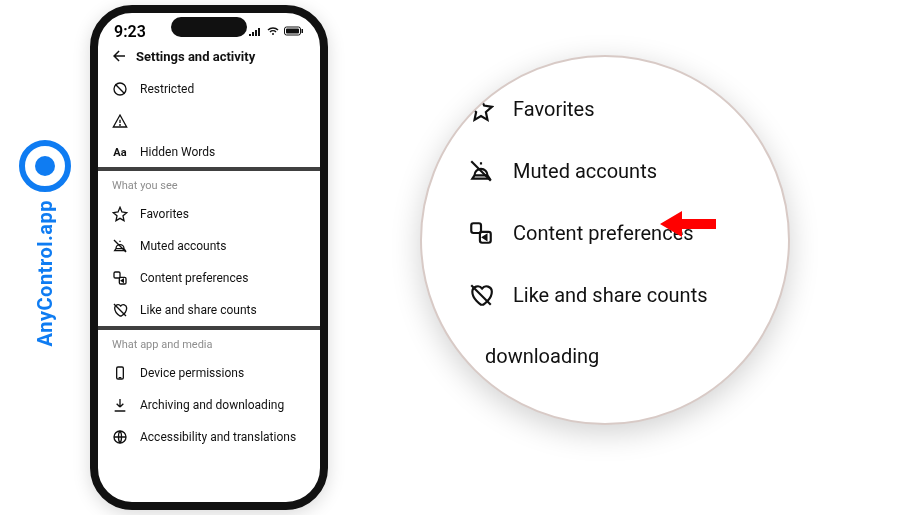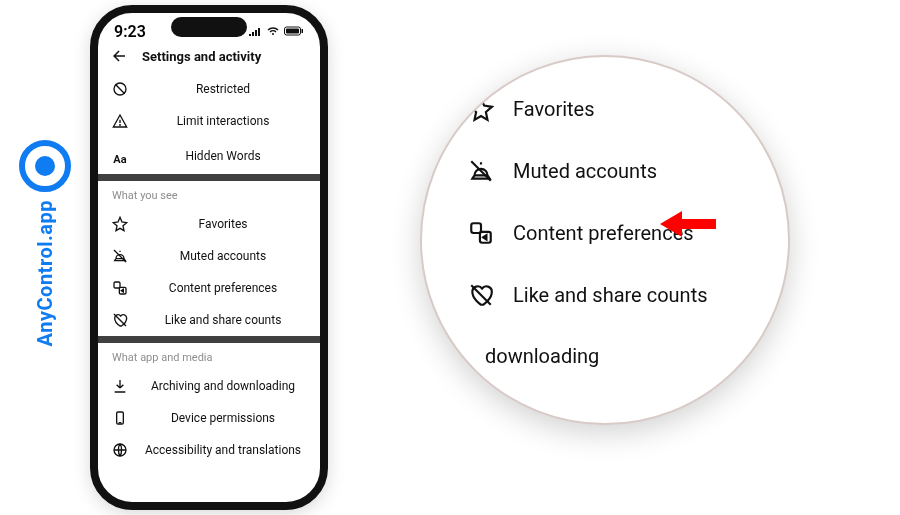--- a/index.html
+++ b/index.html
@@ -79,46 +79,46 @@
     height: 28px;
     font-size: 16px;
     font-weight: 600;
     text-align: center;
   }
   .status-right { display:flex; gap:4px; align-items:center; }
 
   .header {
     display: flex;
     align-items: center;
-    gap: 14px;
+    gap: 8px;
     padding: 6px 12px 8px 12px;
   }
   .header-title { font-size: 13px; font-weight: 700; color:#111; }
 
   .list {
     font-size: 12px;
     color: #111;
   }
   .section-header {
     font-size: 11px;
     color: #8e8e8e;
     padding: 8px 14px 6px 14px;
     border-top: 1px solid #eee;
     background:#fff;
   }
-  .divider-top { border-top: 7px solid #404040; }
+  .divider-top { border-top: 4px solid #404040; }
   .row {
     display: flex;
     align-items: center;
     gap: 12px;
     padding: 8px 14px;
     min-height: 30px;
   }
   .row .icon { width:16px; display:flex; justify-content:center; }
-  .row .label { flex:1;text-align:center; }
+  .row .label { flex:1; }
 
   
   .zoom {
     position: absolute;
     left: 420px;
     top: 55px;
     width: 370px;
     height: 370px;
     border-radius: 50%;
     background: #fff;
@@ -203,25 +203,24 @@
       <span class="label">Restricted</span>
     </div>
     <div class="row">
       <span class="icon">
           <svg width="16" height="16" viewBox="0 0 24 24" fill="none" stroke="#111" stroke-width="2">
             <path d="M12 3l10 18H2z"></path>
             <line x1="12" y1="10" x2="12" y2="15"></line>
             <circle cx="12" cy="18" r="0.5" fill="#111"></circle>
           </svg>
         </span>
-      <span class="label">Limit interactions</span>
-    </div>
-    <div class="row">
-      <span class="icon">
-          <span style="font-size:11px;font-weight:700;color:#111;margin-top:8px;">Aa</span>
+    </div>
+    <div class="row">
+      <span class="icon">
+          <span style="font-size:11px;font-weight:700;color:#111;">Aa</span>
         </span>
       <span class="label">Hidden Words</span>
     </div>
 
     <div class="section-header divider-top">What you see</div>
     <div class="row">
       <span class="icon">
           <svg width="16" height="16" viewBox="0 0 24 24" fill="none" stroke="#111" stroke-width="2">
             <path d="M12 2l2.9 6.9L22 10l-5.5 4.8L18 22l-6-3.5L6 22l1.5-7.2L2 10l7.1-1.1z"></path>
           </svg>
@@ -254,33 +253,33 @@
             <line x1="3" y1="3" x2="21" y2="21"></line>
           </svg>
         </span>
       <span class="label">Like and share counts</span>
     </div>
 
     <div class="section-header divider-top">What app and media</div>
     <div class="row">
       <span class="icon">
           <svg width="16" height="16" viewBox="0 0 24 24" fill="none" stroke="#111" stroke-width="2">
-            <path d="M12 3v12m0 0l-5-5m5 5l5-5M4 21h16"></path>
-          </svg>
-        </span>
-      <span class="label">Archiving and downloading</span>
-    </div>
-    <div class="row">
-      <span class="icon">
-          <svg width="16" height="16" viewBox="0 0 24 24" fill="none" stroke="#111" stroke-width="2">
             <rect x="7" y="3" width="10" height="18" rx="2"></rect>
             <line x1="10" y1="19" x2="14" y2="19"></line>
           </svg>
         </span>
       <span class="label">Device permissions</span>
+    </div>
+    <div class="row">
+      <span class="icon">
+          <svg width="16" height="16" viewBox="0 0 24 24" fill="none" stroke="#111" stroke-width="2">
+            <path d="M12 3v12m0 0l-5-5m5 5l5-5M4 21h16"></path>
+          </svg>
+        </span>
+      <span class="label">Archiving and downloading</span>
     </div>
     <div class="row">
       <span class="icon">
           <svg width="16" height="16" viewBox="0 0 24 24" fill="none" stroke="#111" stroke-width="2">
             <circle cx="12" cy="12" r="9"></circle>
             <path d="M3 12h18M12 3c3 3 3 15 0 18M12 3c-3 3-3 15 0 18"></path>
           </svg>
         </span>
       <span class="label">Accessibility and translations</span>
     </div>

